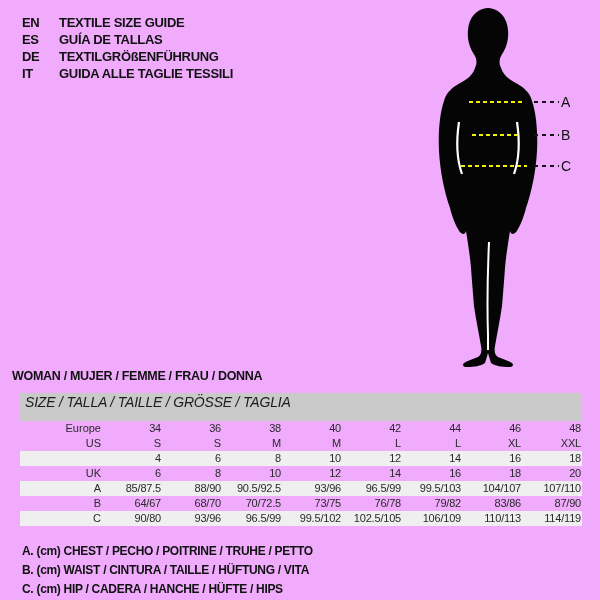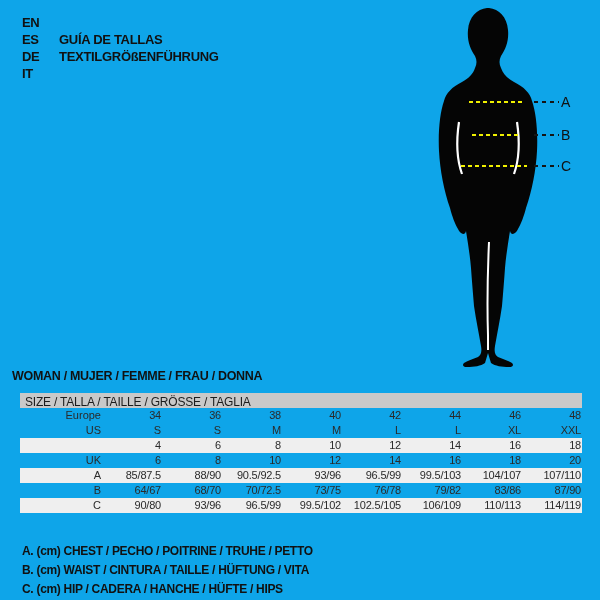--- a/index.html
+++ b/index.html
@@ -1,17 +1,17 @@
 <!DOCTYPE html>
 <html style="--header-bg: #c9c9c9; --stripe-bg: #efefef; --dash-yellow: #f0f000;"><head>
 <meta charset="utf-8">
 <style>
   html,body{margin:0;padding:0;background:#fff;}
   .canvas{
-    position:relative;width:600px;height:600px;background:#0ea5e9;overflow:hidden;
+    position:relative;width:600px;height:600px;background:#f0abfc;overflow:hidden;
     font-family:"Liberation Sans","DejaVu Sans",sans-serif;color:#111;
   }
   
   .lang-block{position:absolute;left:22px;top:14px;}
   .lang-row{display:flex;line-height:17px;}
   .lang-code{display:inline-block;width:37px;font-weight:700;font-size:13px;letter-spacing:-.3px;}
   .lang-label{font-weight:700;font-size:13px;letter-spacing:-.3px;white-space:nowrap;}
   
   .figure-svg{position:absolute;left:428px;top:4px;}
   .dash{position:absolute;height:2px;z-index:3;}
@@ -24,48 +24,50 @@
   .dash-c-body{left:461px;top:165px;width:66px;}
   .dash-c-out{left:534px;top:165px;width:25px;}
   .marker-label{position:absolute;left:561px;font-size:14px;font-weight:400;color:#111;}
   .marker-label.a{top:94px;}
   .marker-label.b{top:127px;}
   .marker-label.c{top:158px;}
   
   .section-title{position:absolute;left:12px;top:369px;font-size:12.5px;font-weight:700;letter-spacing:-.3px;white-space:nowrap;}
   
   .size-table{position:absolute;left:20px;top:393px;width:562px;font-size:11px;color:#2a2a2a;}
-  .thead{height:15px;line-height:18px;background:var(--header-bg,#c9c9c9);padding-left:5px;font-size:12px;letter-spacing:-.2px;color:#1c1c1c;}
+  .thead{height:28px;line-height:18px;background:var(--header-bg,#c9c9c9);padding-left:5px;font-size:14px;letter-spacing:-.2px;color:#1c1c1c;font-style:italic;}
   .trow{display:flex;height:15px;line-height:15px;}
   .trow.shaded{background:var(--stripe-bg,#efefef);}
   .tlabel{width:81px;padding-left:5px;text-align:right;box-sizing:border-box;}
   .tcell{width:60px;text-align:right;letter-spacing:-.2px;}
   
   .legend{position:absolute;left:22px;top:542px;}
   .legend-line{font-size:12px;font-weight:700;line-height:19px;letter-spacing:-.3px;white-space:nowrap;}
 </style>
 </head>
 <body>
 
 <div class="canvas">
 
   <div class="lang-block">
     <div class="lang-row">
       <span class="lang-code">EN</span>
+      <span class="lang-label">TEXTILE SIZE GUIDE</span>
     </div>
     <div class="lang-row">
       <span class="lang-code">ES</span>
       <span class="lang-label">GUÍA DE TALLAS</span>
     </div>
     <div class="lang-row">
       <span class="lang-code">DE</span>
       <span class="lang-label">TEXTILGRÖßENFÜHRUNG</span>
     </div>
     <div class="lang-row">
       <span class="lang-code">IT</span>
+      <span class="lang-label">GUIDA ALLE TAGLIE TESSILI</span>
     </div>
   </div>
 
   <svg class="figure-svg" width="132" height="366" viewBox="428 4 132 366" xmlns="http://www.w3.org/2000/svg">
     <path fill="#050505" d="
       M 487 8
       C 477 9 469 17 468 30
       C 467 40 470 49 475 56
       C 477 60 477 64 475 68
       C 473 74 469 78 462 82

